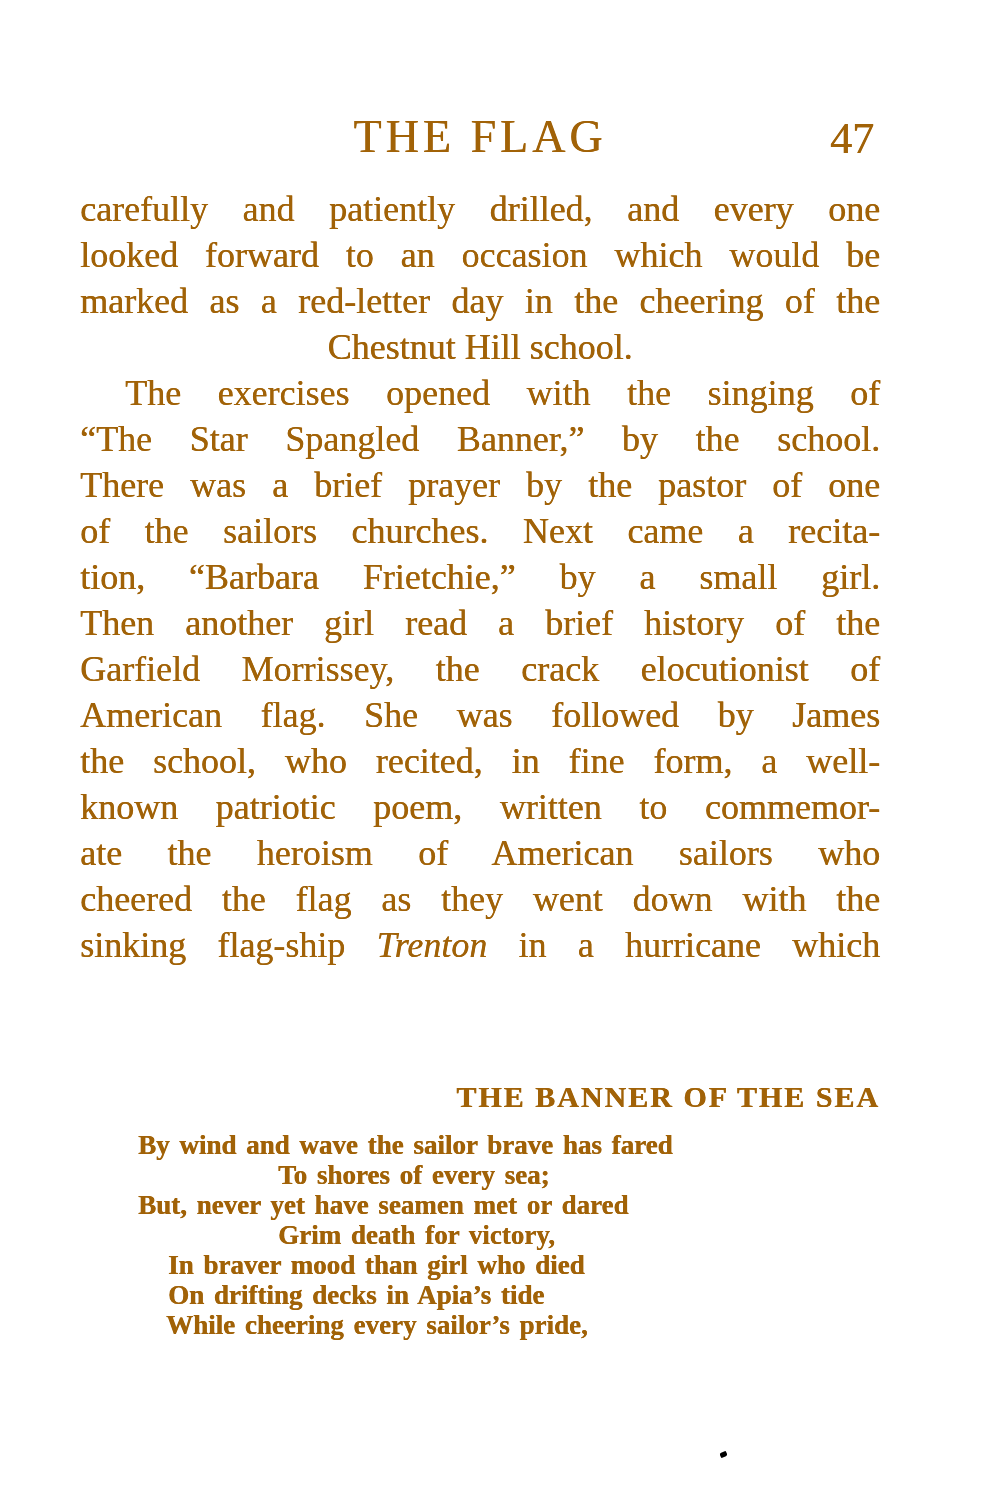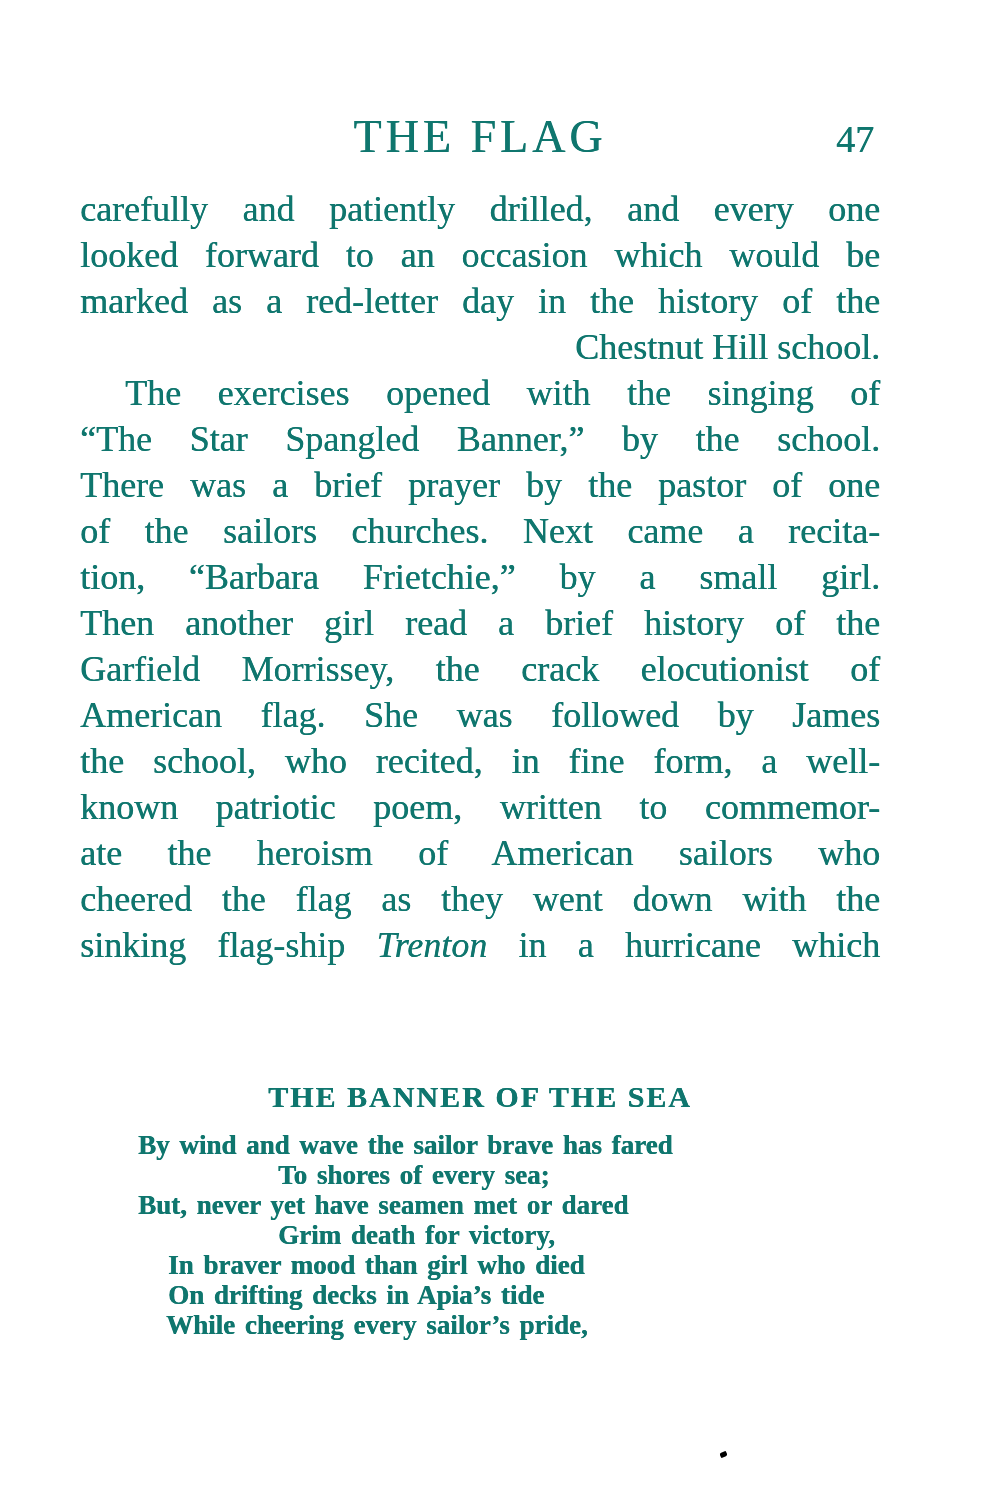--- a/index.html
+++ b/index.html
@@ -2,54 +2,54 @@
 <html><head>
 <meta charset="utf-8">
 <style>
   * { margin:0; padding:0; box-sizing:border-box; }
   html,body { background:#ffffff; }
   .page {
     position:relative;
     width:1000px;
     height:1489px;
     background:#ffffff;
-    color:#0f766e;
+    color:#a16207;
     font-family:"Liberation Serif", serif;
     overflow:hidden;
     text-shadow:0.4px 0.4px 0 currentColor;
   }
   .running-title {
     position:absolute;
     top:112px; left:80px; width:800px;
     text-align:center;
     font-size:46px;
     line-height:50px;
     letter-spacing:4px;
     white-space:nowrap;
   }
   .page-number {
     position:absolute;
     top:116px; right:126px;
-    font-size:38px;
+    font-size:44px;
     line-height:46px;
   }
   .body-text {
     position:absolute;
     top:186px; left:80px; width:800px;
     font-size:36px;
     line-height:46px;
   }
-  .bline { text-align:right; }
+  .bline { text-align:center; }
   .j { text-align:justify; text-align-last:justify; }
   .indent { text-indent:45px; }
   .it { font-style:italic; }
   .poem-title {
     position:absolute;
     top:1080px; left:80px; width:800px;
-    text-align:center;
+    text-align:right;
     font-size:30px;
     line-height:34px;
     font-weight:bold;
     letter-spacing:2px;
     white-space:nowrap;
   }
   .poem {
     position:absolute;
     top:1130px; left:138px; width:742px;
     font-size:27px;
@@ -77,21 +77,21 @@
 <body>
 
 <div class="page">
 
   <div class="running-title">THE FLAG</div>
   <div class="page-number">47</div>
 
   <div class="body-text">
     <div class="bline j">carefully and patiently drilled, and every one</div>
     <div class="bline j">looked forward to an occasion which would be</div>
-    <div class="bline j">marked as a red-letter day in the history of the</div>
+    <div class="bline j">marked as a red-letter day in the cheering of the</div>
     <div class="bline">Chestnut Hill school.</div>
 
     <div class="bline j indent">The exercises opened with the singing of</div>
     <div class="bline j">“The Star Spangled Banner,” by the school.</div>
     <div class="bline j">There was a brief prayer by the pastor of one</div>
     <div class="bline j">of the sailors churches. Next came a recita-</div>
     <div class="bline j">tion, “Barbara Frietchie,” by a small girl.</div>
     <div class="bline j">Then another girl read a brief history of the</div>
     <div class="bline j">Garfield Morrissey, the crack elocutionist of</div>
     <div class="bline j">American flag. She was followed by James</div>

